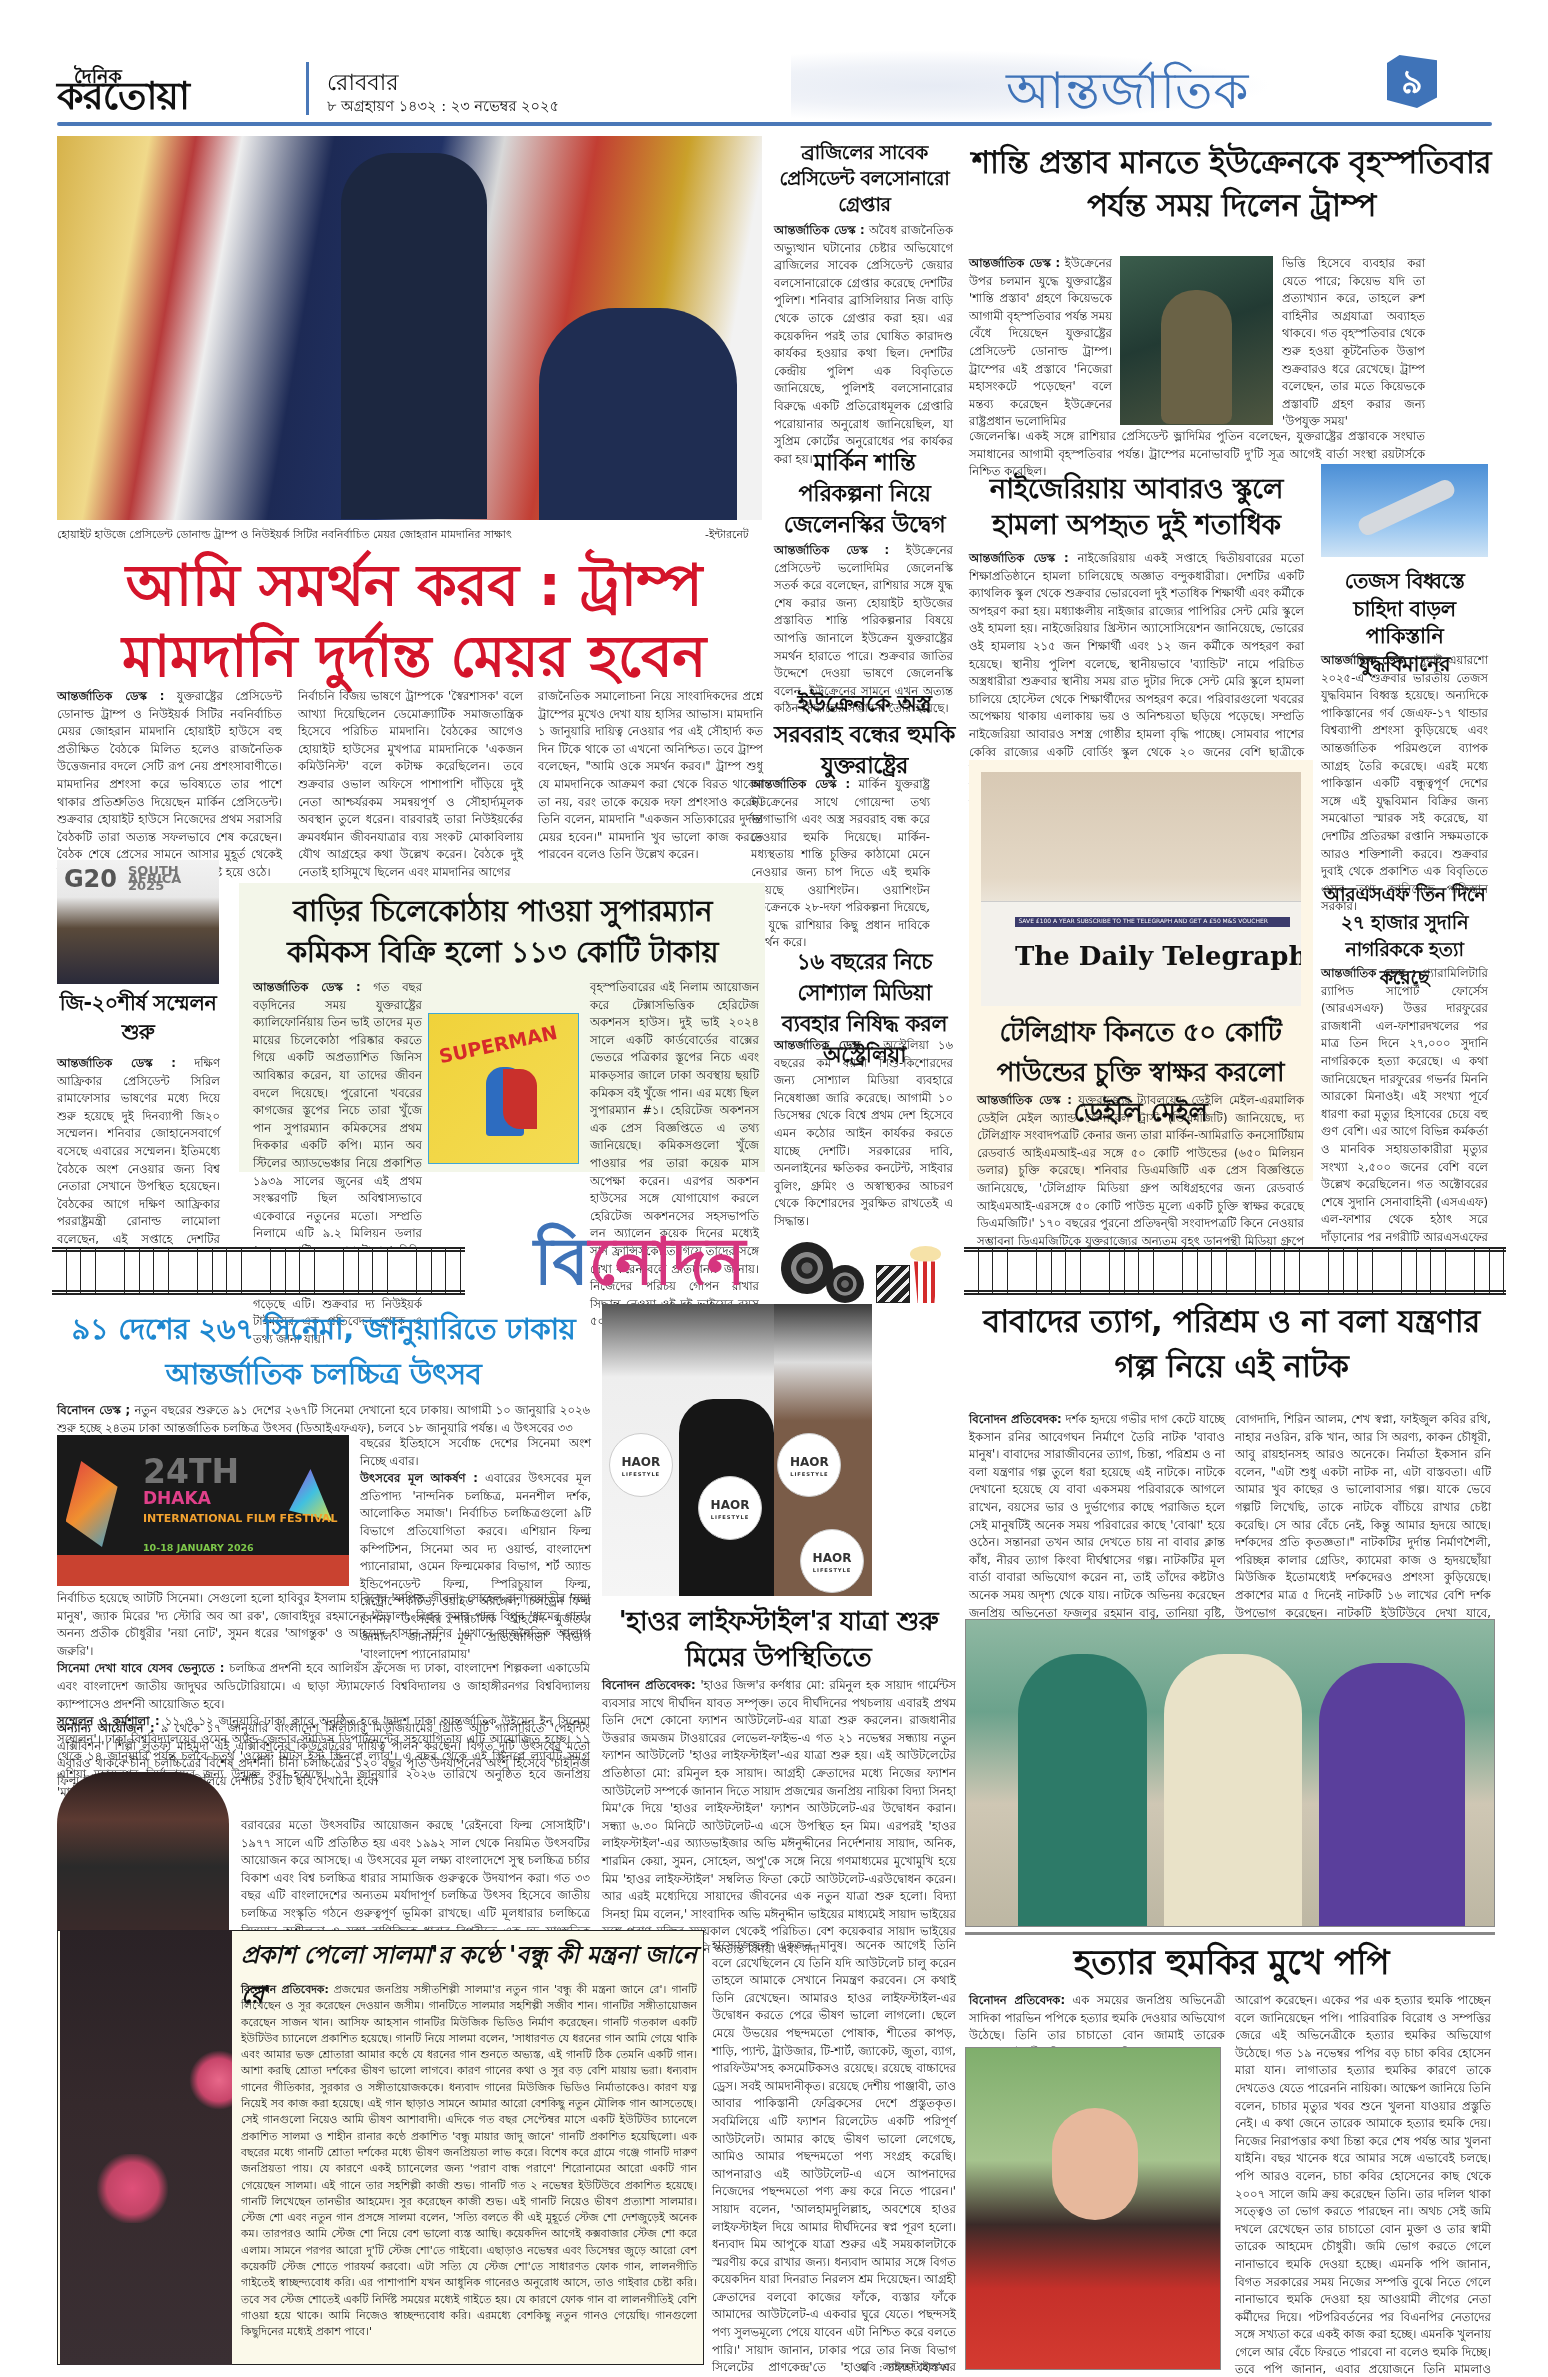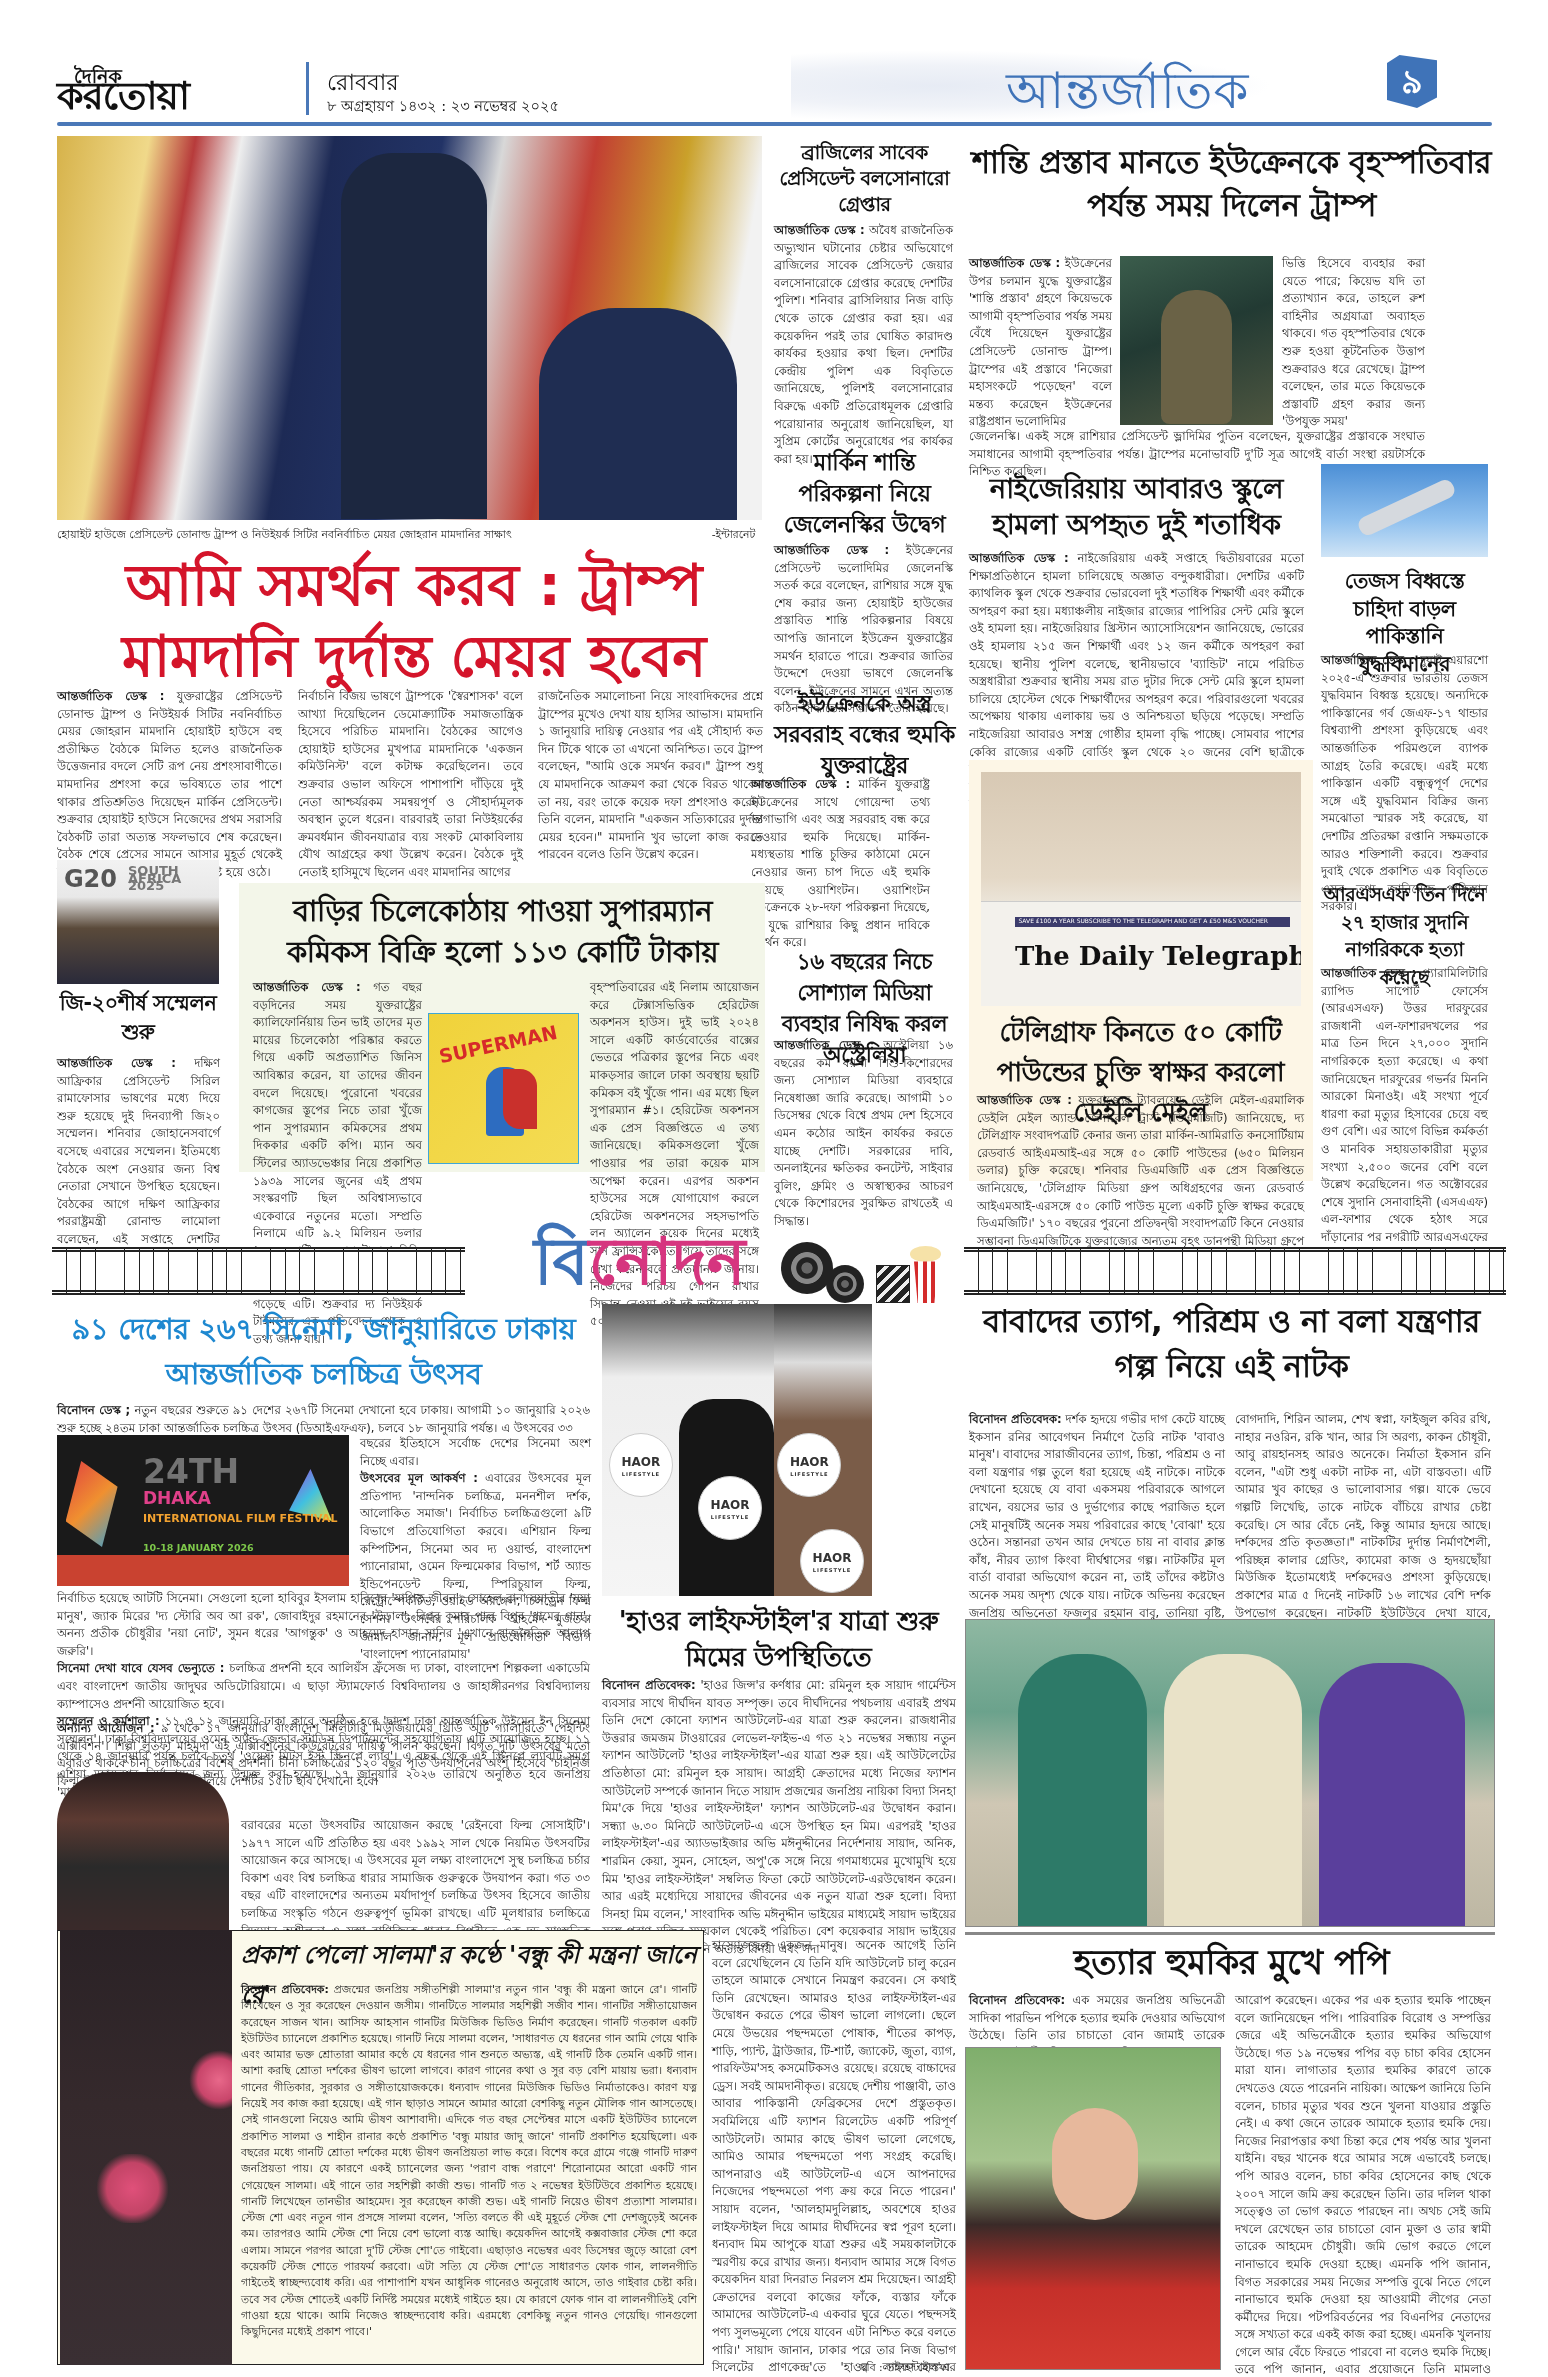--- a/index.html
+++ b/index.html
@@ -159,21 +159,21 @@
 <div class="abs" id="world-map"></div>
 <div class="abs" id="section-title">আন্তর্জাতিক</div>
 <div class="abs" id="page-badge">৯</div>
 <div class="abs" id="masthead-rule"></div>
 
 <div class="abs photo" id="lead-photo">
   <div class="p1"></div>
   <div class="p2"></div>
 </div>
 <div class="abs caption" id="lead-caption">হোয়াইট হাউজে প্রেসিডেন্ট ডোনাল্ড ট্রাম্প ও নিউইয়র্ক সিটির নবনির্বাচিত মেয়র জোহরান মামদানির সাক্ষাৎ</div>
-<div class="abs caption" id="lead-caption-credit" style="width:57px;text-align:center;">-ইন্টারনেট</div>
+<div class="abs caption" id="lead-caption-credit" style="width:57px;text-align:left;">-ইন্টারনেট</div>
 <div class="abs hl" id="lead-headline">
   <div>আমি সমর্থন করব : ট্রাম্প</div>
   <div>মামদানি দুর্দান্ত মেয়র হবেন</div>
 </div>
 <div class="abs body-text lead-col" style="left:57px;"><b>আন্তর্জাতিক ডেস্ক :</b> <span>যুক্তরাষ্ট্রের প্রেসিডেন্ট ডোনাল্ড ট্রাম্প ও নিউইয়র্ক সিটির নবনির্বাচিত মেয়র জোহরান মামদানি হোয়াইট হাউসে বহু প্রতীক্ষিত বৈঠকে মিলিত হলেও রাজনৈতিক উত্তেজনার বদলে সেটি রূপ নেয় প্রশংসাবাণীতে। মামদানির প্রশংসা করে ভবিষ্যতে তার পাশে থাকার প্রতিশ্রুতিও দিয়েছেন মার্কিন প্রেসিডেন্ট। শুক্রবার হোয়াইট হাউসে নিজেদের প্রথম সরাসরি বৈঠকটি তারা অত্যন্ত সফলভাবে শেষ করেছেন। বৈঠক শেষে প্রেসের সামনে আসার মুহূর্ত থেকেই দুই নেতার মধ্যে সমঝোতার সুর স্পষ্ট হয়ে ওঠে।</span></div>
 <div class="abs body-text lead-col" style="left:298px;">নির্বাচনি বিজয় ভাষণে ট্রাম্পকে 'স্বৈরশাসক' বলে আখ্যা দিয়েছিলেন ডেমোক্র্যাটিক সমাজতান্ত্রিক হিসেবে পরিচিত মামদানি। বৈঠকের আগেও হোয়াইট হাউসের মুখপাত্র মামদানিকে 'একজন কমিউনিস্ট' বলে কটাক্ষ করেছিলেন। তবে শুক্রবার ওভাল অফিসে পাশাপাশি দাঁড়িয়ে দুই নেতা আশ্চর্যরকম সমন্বয়পূর্ণ ও সৌহার্দ্যমূলক অবস্থান তুলে ধরেন। বারবারই তারা নিউইয়র্কের ক্রমবর্ধমান জীবনযাত্রার ব্যয় সংকট মোকাবিলায় যৌথ আগ্রহের কথা উল্লেখ করেন। বৈঠকে দুই নেতাই হাসিমুখে ছিলেন এবং মামদানির আগের</div>
 <div class="abs body-text lead-col" style="left:538px;">রাজনৈতিক সমালোচনা নিয়ে সাংবাদিকদের প্রশ্নে ট্রাম্পের মুখেও দেখা যায় হাসির আভাস। মামদানি ১ জানুয়ারি দায়িত্ব নেওয়ার পর এই সৌহার্দ্য কত দিন টিকে থাকে তা এখনো অনিশ্চিত। তবে ট্রাম্প বলেছেন, "আমি ওকে সমর্থন করব।" ট্রাম্প শুধু যে মামদানিকে আক্রমণ করা থেকে বিরত থাকেন তা নয়, বরং তাকে কয়েক দফা প্রশংসাও করেন। তিনি বলেন, মামদানি "একজন সত্যিকারের দুর্দান্ত মেয়র হবেন।" মামদানি খুব ভালো কাজ করতে পারবেন বলেও তিনি উল্লেখ করেন।</div>
 
 <div class="abs hl" id="brazil-hl">ব্রাজিলের সাবেক প্রেসিডেন্ট বলসোনারো গ্রেপ্তার</div>
 <div class="abs body-text" id="brazil-body"><b>আন্তর্জাতিক ডেস্ক :</b> <span>অবৈধ রাজনৈতিক অভ্যুত্থান ঘটানোর চেষ্টার অভিযোগে ব্রাজিলের সাবেক প্রেসিডেন্ট জেয়ার বলসোনারোকে গ্রেপ্তার করেছে দেশটির পুলিশ। শনিবার ব্রাসিলিয়ার নিজ বাড়ি থেকে তাকে গ্রেপ্তার করা হয়। এর কয়েকদিন পরই তার ঘোষিত কারাদণ্ড কার্যকর হওয়ার কথা ছিল। দেশটির কেন্দ্রীয় পুলিশ এক বিবৃতিতে জানিয়েছে, পুলিশই বলসোনারোর বিরুদ্ধে একটি প্রতিরোধমূলক গ্রেপ্তারি পরোয়ানার অনুরোধ জানিয়েছিল, যা সুপ্রিম কোর্টের অনুরোধের পর কার্যকর করা হয়।</span></div>

